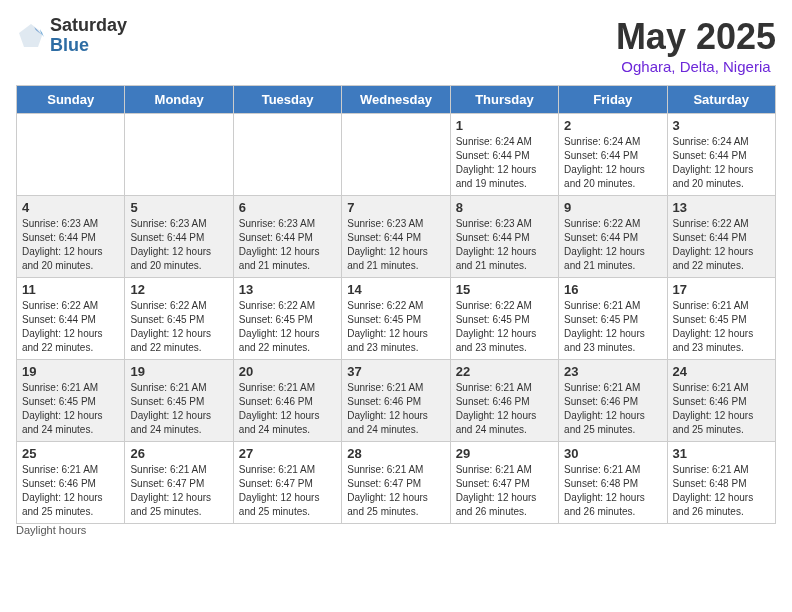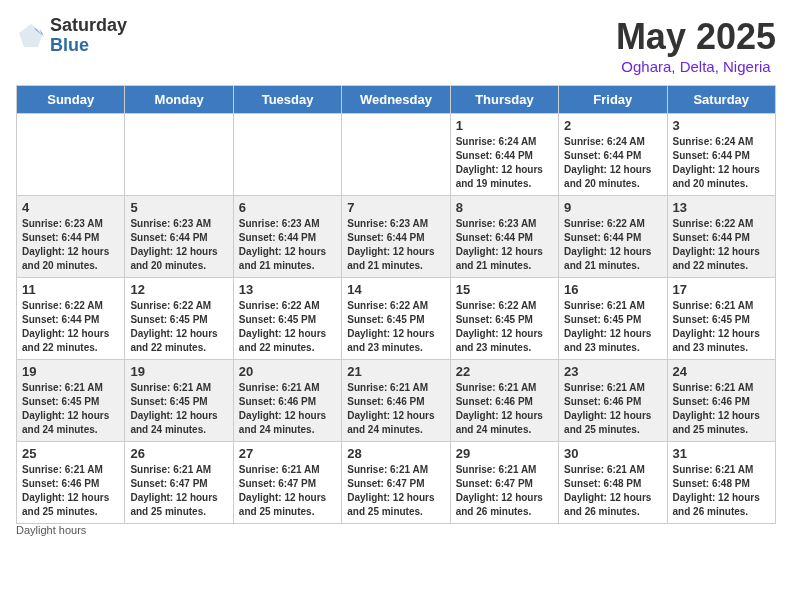--- a/index.html
+++ b/index.html
@@ -71,21 +71,20 @@
     .day-num {
       font-size: 13px;
       font-weight: bold;
       color: #333;
       margin-bottom: 2px;
     }
     .day-info {
       font-size: 10px;
       color: #333;
       line-height: 1.4;
-      font-weight: bold;
     }
     tr:nth-child(even) td {
       background: #f0f0f0;
     }
     tr:nth-child(odd) td {
       background: #fff;
     }
     td.empty {
       background: inherit;
     }
@@ -216,21 +215,21 @@
         </td>
         <td>
           <div class="day-num">19</div>
           <div class="day-info">Sunrise: 6:21 AM<br>Sunset: 6:45 PM<br>Daylight: 12 hours<br>and 24 minutes.</div>
         </td>
         <td>
           <div class="day-num">20</div>
           <div class="day-info">Sunrise: 6:21 AM<br>Sunset: 6:46 PM<br>Daylight: 12 hours<br>and 24 minutes.</div>
         </td>
         <td>
-          <div class="day-num">21</div>
+          <div class="day-num">37</div>
           <div class="day-info">Sunrise: 6:21 AM<br>Sunset: 6:46 PM<br>Daylight: 12 hours<br>and 24 minutes.</div>
         </td>
         <td>
           <div class="day-num">22</div>
           <div class="day-info">Sunrise: 6:21 AM<br>Sunset: 6:46 PM<br>Daylight: 12 hours<br>and 24 minutes.</div>
         </td>
         <td>
           <div class="day-num">23</div>
           <div class="day-info">Sunrise: 6:21 AM<br>Sunset: 6:46 PM<br>Daylight: 12 hours<br>and 25 minutes.</div>
         </td>

